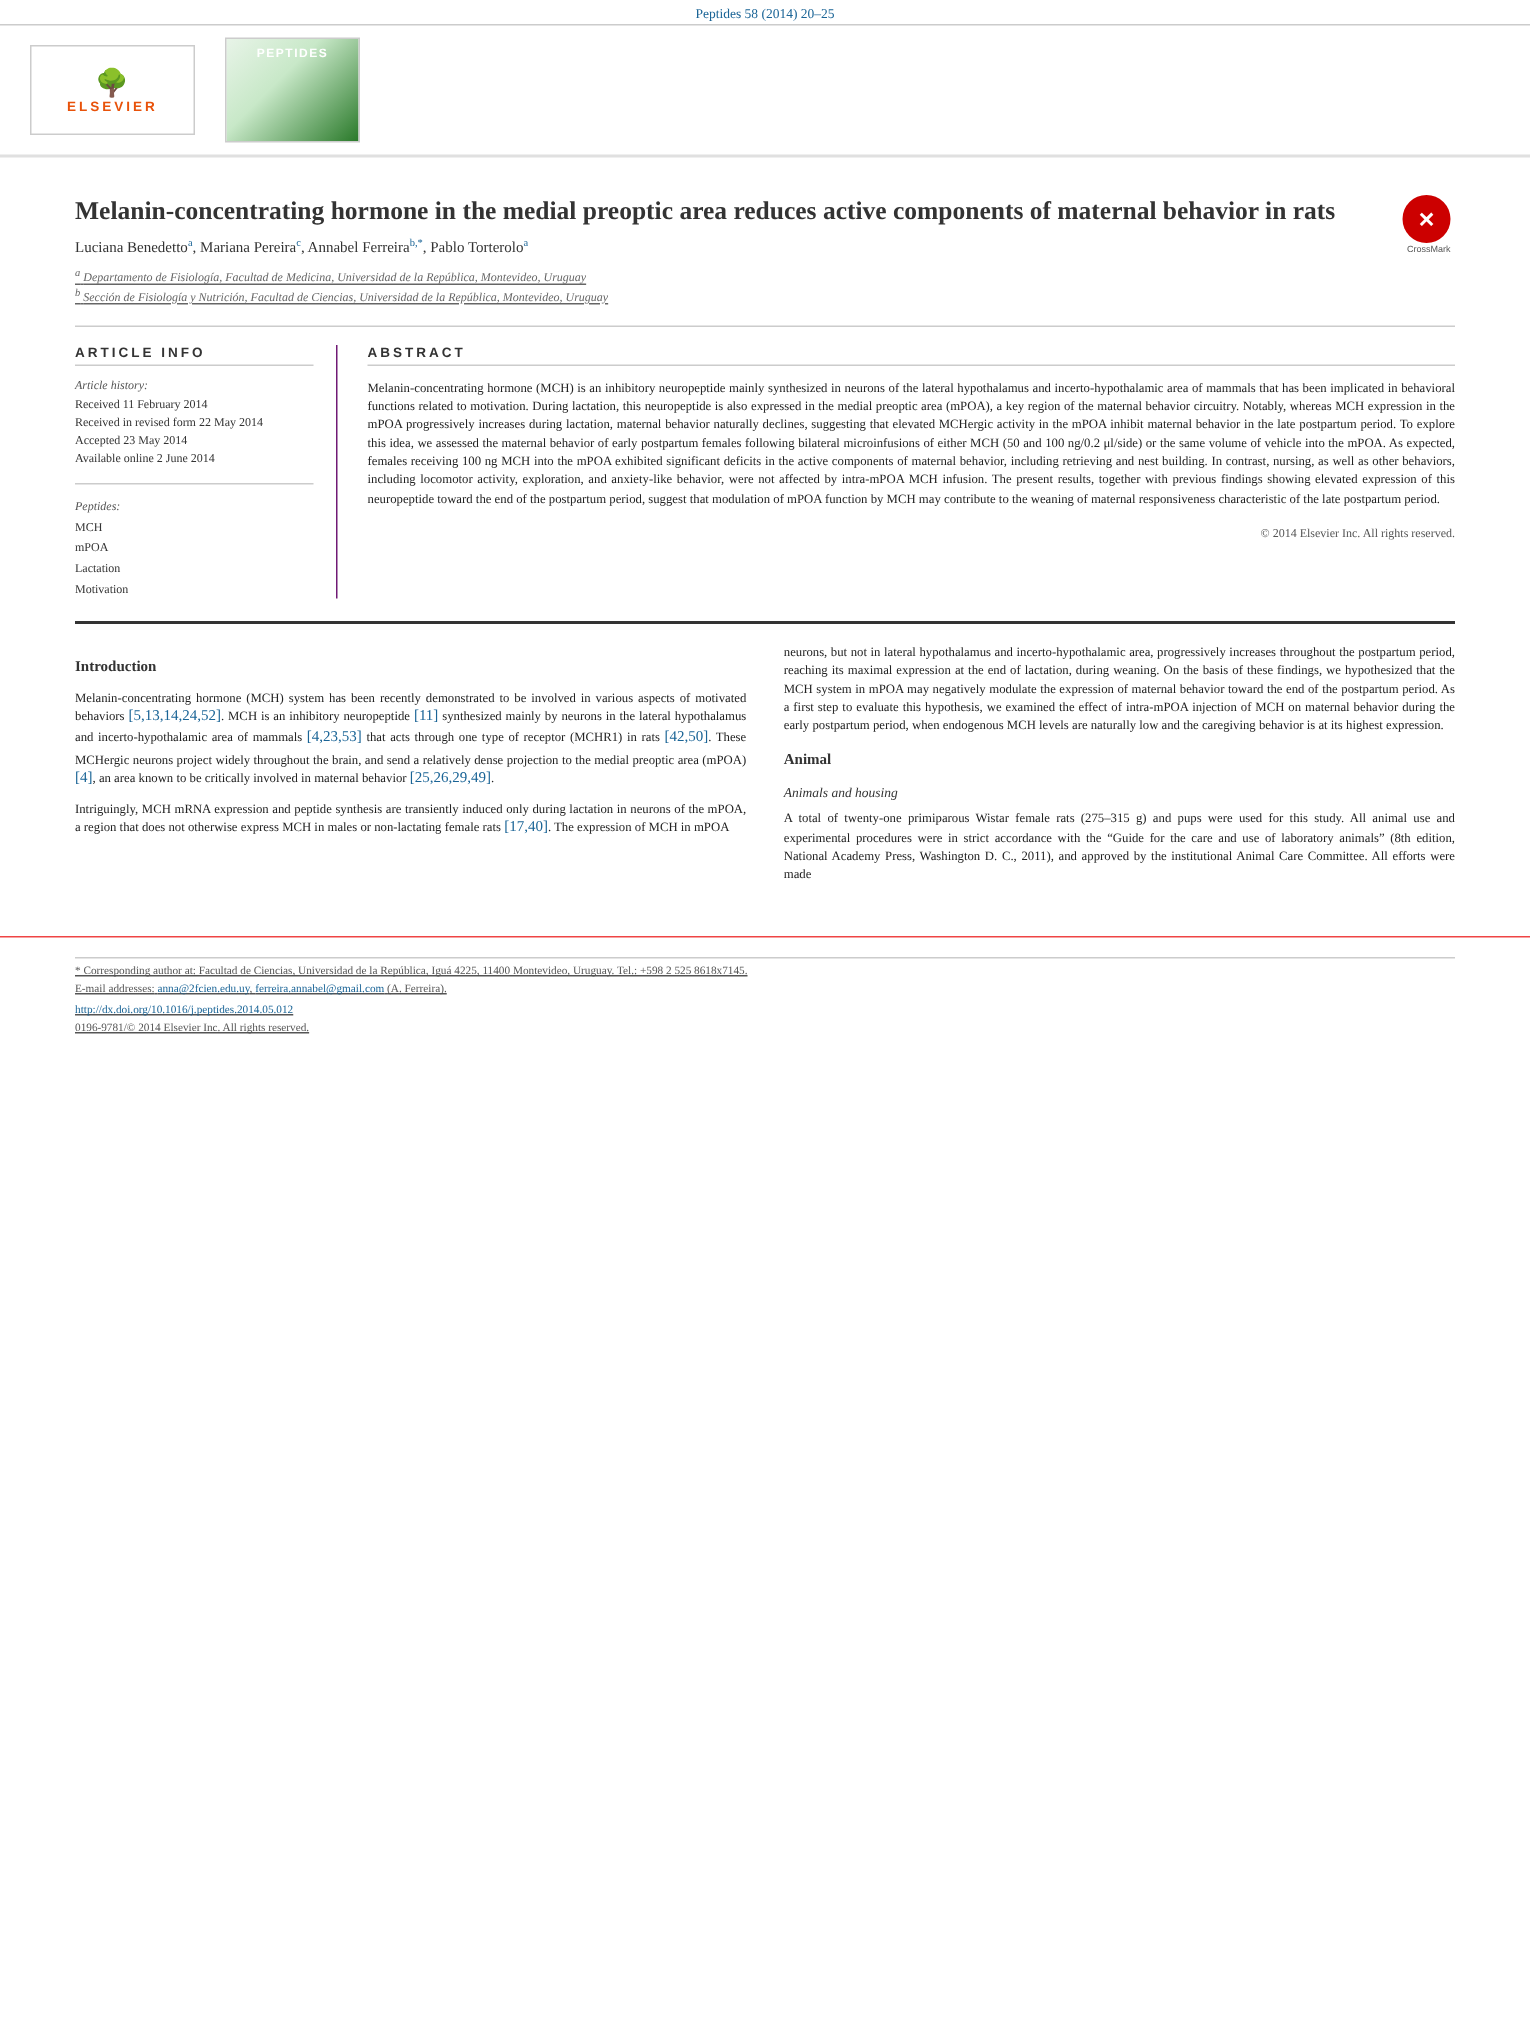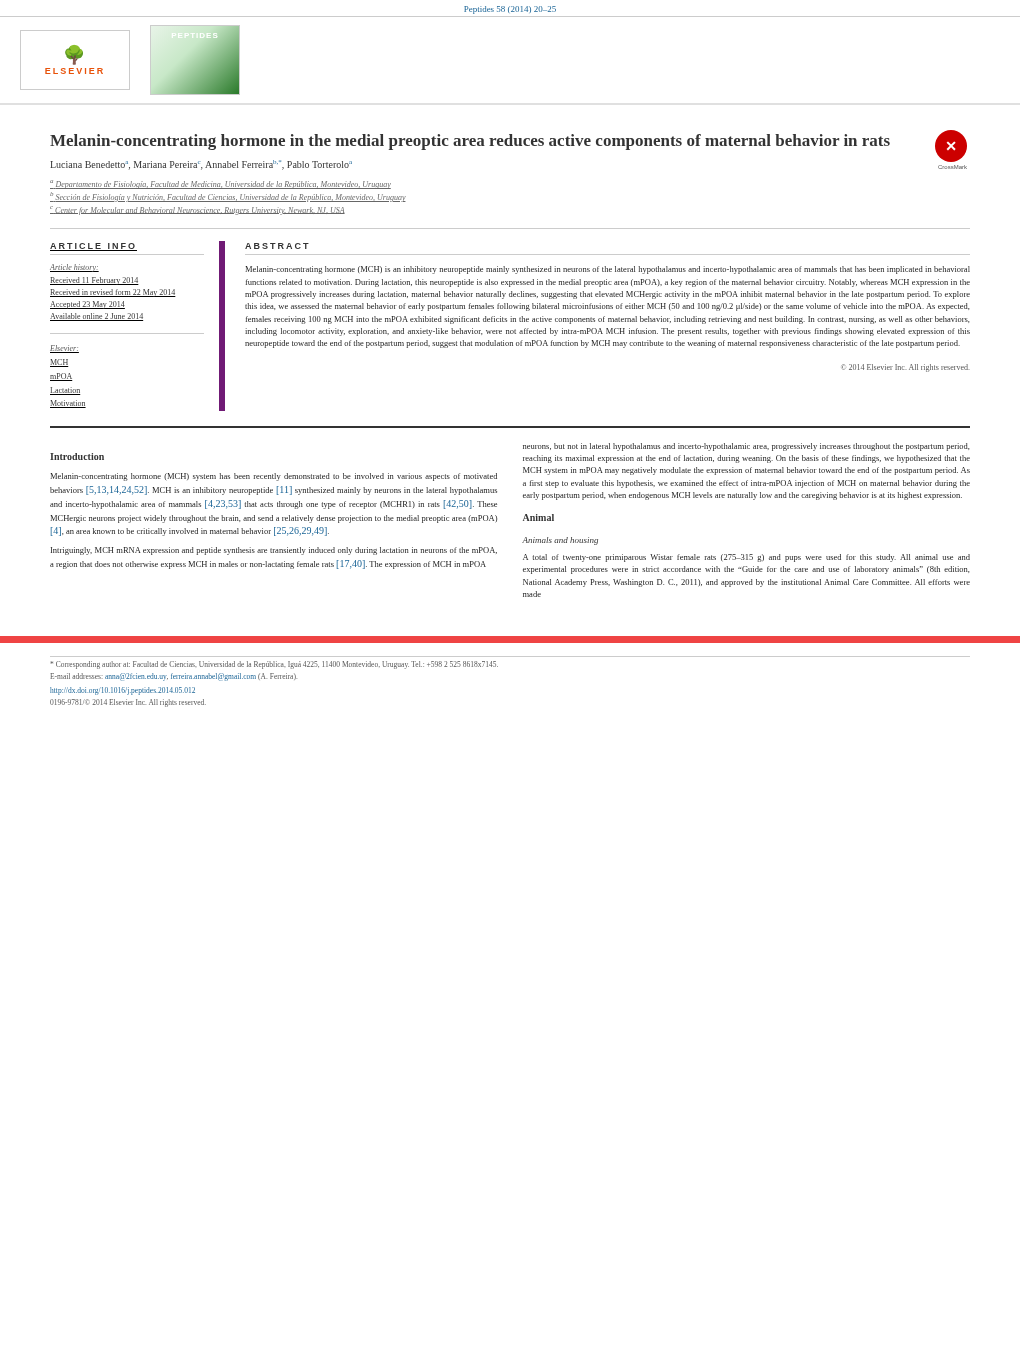--- a/index.html
+++ b/index.html
@@ -190,23 +190,22 @@
     .two-col {
       display: flex;
       gap: 20px;
       margin-top: 12px;
     }
 
     .article-info-col {
       width: 175px;
       flex-shrink: 0;
       font-size: 8.5px;
-      border-right: 6px solid #701a75;
+      border-right: 1px solid #701a75;
       padding-right: 15px;
-      text-decoration: underline;
     }
 
     .abstract-col {
       flex: 1;
       font-size: 8.5px;
     }
 
     .col-header {
       font-size: 9px;
       font-weight: bold;
@@ -312,26 +311,27 @@
     .ref-link {
       color: #1a6496;
       text-decoration: none;
       font-size: 10px;
     }
 
     
     .page-footer {
       margin-top: 20px;
       padding-top: 10px;
-      border-top: 7px solid #ef4444;
+      border-top: 1px solid #ef4444;
       font-size: 7.5px;
       color: #555;
       padding-left: 50px;
       padding-right: 50px;
       padding-bottom: 8px;
+      text-decoration: underline;
     }
 
     .footer-note {
       margin-bottom: 3px;
     }
 
     .footer-links {
       color: #1a6496;
       margin-top: 5px;
     }
@@ -382,23 +382,20 @@
           <span>Pablo Torterolo</span><sup class="superscript">a</sup>
         </div>
 
         <div class="affiliations">
           <div class="affiliation-line">
             <sup style="font-size:7px;">a</sup> <span>Departamento de Fisiología, Facultad de Medicina, Universidad de la República, Montevideo, Uruguay</span>
           </div>
           <div class="affiliation-line">
             <sup style="font-size:7px;">b</sup> <span>Sección de Fisiología y Nutrición, Facultad de Ciencias, Universidad de la República, Montevideo, Uruguay</span>
           </div>
-          <div class="affiliation-line">
-            <sup style="font-size:7px;">c</sup> <span>Center for Molecular and Behavioral Neuroscience, Rutgers University, Newark, NJ, USA</span>
-          </div>
         </div>
       </div>
 
       <div class="crossmark-logo">
         <div class="crossmark-circle">
           <span class="crossmark-inner">✕</span>
         </div>
         <div style="font-size:6px; text-align:center; margin-top:2px; color:#555; font-family:Arial;">CrossMark</div>
       </div>
     </div>
@@ -412,21 +409,21 @@
           <div class="history-label">Article history:</div>
           <div class="history-item">Received 11 February 2014</div>
           <div class="history-item">Received in revised form 22 May 2014</div>
           <div class="history-item">Accepted 23 May 2014</div>
           <div class="history-item">Available online 2 June 2014</div>
         </div>
 
         <hr class="divider-line">
 
         <div class="keywords-section">
-          <div class="keywords-label">Elsevier:</div>
+          <div class="keywords-label">Peptides:</div>
           <div class="keyword-item">MCH</div>
           <div class="keyword-item">mPOA</div>
           <div class="keyword-item">Lactation</div>
           <div class="keyword-item">Motivation</div>
         </div>
       </div>
 
       <div class="abstract-col">
         <div class="col-header">ABSTRACT</div>
         <div class="abstract-text">Melanin-concentrating hormone (MCH) is an inhibitory neuropeptide mainly synthesized in neurons of the lateral hypothalamus and incerto-hypothalamic area of mammals that has been implicated in behavioral functions related to motivation. During lactation, this neuropeptide is also expressed in the medial preoptic area (mPOA), a key region of the maternal behavior circuitry. Notably, whereas MCH expression in the mPOA progressively increases during lactation, maternal behavior naturally declines, suggesting that elevated MCHergic activity in the mPOA inhibit maternal behavior in the late postpartum period. To explore this idea, we assessed the maternal behavior of early postpartum females following bilateral microinfusions of either MCH (50 and 100 ng/0.2 μl/side) or the same volume of vehicle into the mPOA. As expected, females receiving 100 ng MCH into the mPOA exhibited significant deficits in the active components of maternal behavior, including retrieving and nest building. In contrast, nursing, as well as other behaviors, including locomotor activity, exploration, and anxiety-like behavior, were not affected by intra-mPOA MCH infusion. The present results, together with previous findings showing elevated expression of this neuropeptide toward the end of the postpartum period, suggest that modulation of mPOA function by MCH may contribute to the weaning of maternal responsiveness characteristic of the late postpartum period.</div>

